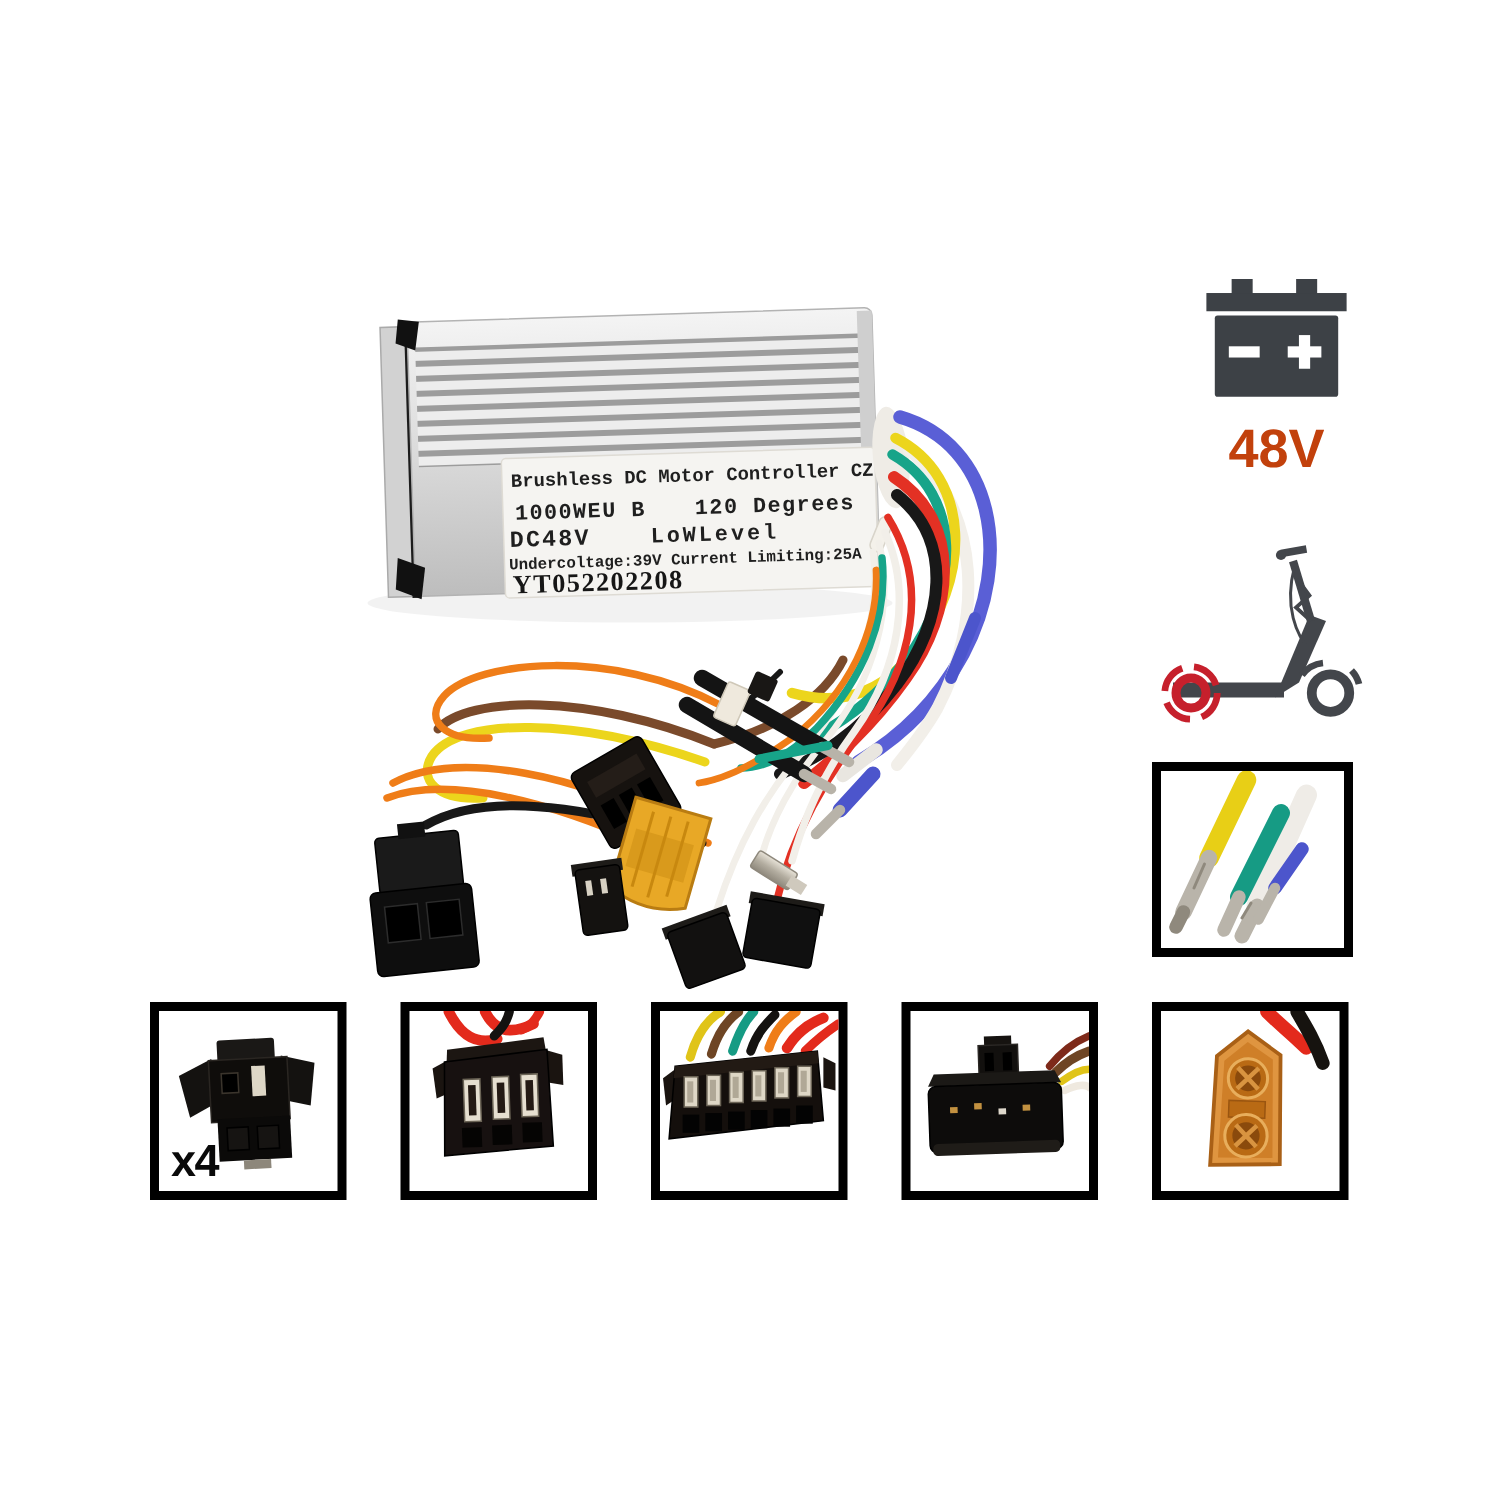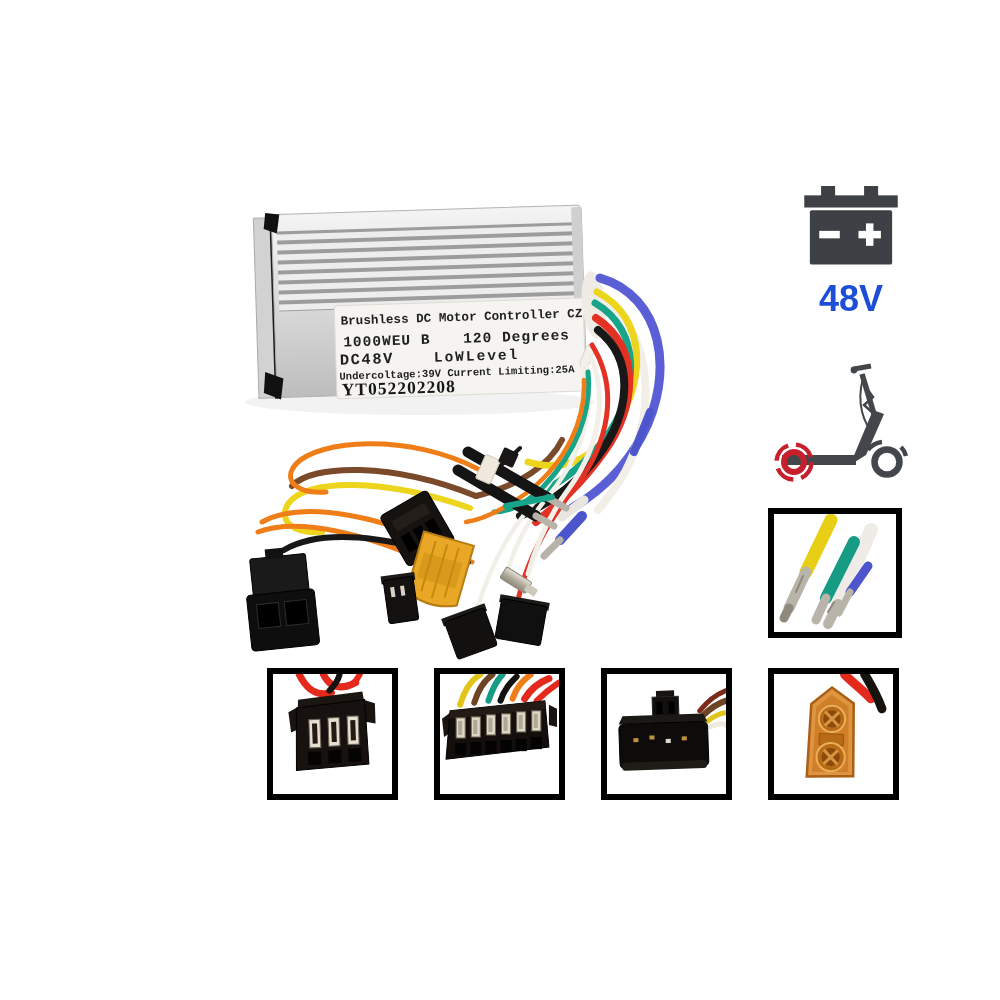--- a/index.html
+++ b/index.html
@@ -6,21 +6,21 @@
   .stage{position:relative;width:1000px;height:1000px;background:#ffffff;overflow:hidden;
          font-family:"Liberation Sans",sans-serif;}
   .abs{position:absolute;}
   svg{display:block;}
   
   .lbl-mono{font-family:"Liberation Mono",monospace;font-weight:bold;fill:#1f1f1f;}
   .lbl-serif{font-family:"Liberation Serif",serif;font-weight:bold;fill:#161616;}
   
   .badge-battery{left:788px;top:186px;width:126px;text-align:center;}
   .badge-battery svg{margin:0 auto;}
-  .badge-caption{margin-top:6px;font-size:36px;font-weight:bold;color:#1d4ed8;letter-spacing:0px;}
+  .badge-caption{margin-top:6px;font-size:36px;font-weight:bold;color:#c2410c;letter-spacing:0px;}
   
   .thumb{box-sizing:border-box;border:6px solid #000000;background:#ffffff;}
   .thumb svg{width:100%;height:100%;}
   .thumb-side{left:768px;top:508px;width:134px;height:130px;}
   .thumb-b{top:668px;width:131px;height:132px;}
   .qty-label{position:absolute;left:8px;bottom:4px;font-size:30px;font-weight:bold;
              color:#0a0a0a;letter-spacing:-1px;line-height:1;}
 </style>
 </head>
 <body>
@@ -196,20 +196,37 @@
         <path d="M 30,58 L 13,94" stroke="#b9b4aa" stroke-width="11"></path>
         <path d="M 13,94 L 8,104" stroke="#8f897d" stroke-width="9"></path>
         <path d="M 78,28 L 50,84" stroke="#169b84" stroke-width="12"></path>
         <path d="M 50,84 L 40,106" stroke="#b9b4aa" stroke-width="9"></path>
         <path d="M 27,62 L 20,78" stroke="#8f897d" stroke-width="2"></path>
         <path d="M 58,88 L 52,98" stroke="#8f897d" stroke-width="2"></path>
       </g>
     </svg>
   </div>
 
+  <div class="abs thumb thumb-b" style="left:100px">
+    <svg viewBox="0 0 118 118">
+      <g transform="rotate(-3 60 58)">
+        <polygon points="14,40 36,30 36,60 20,68" fill="#141210"></polygon>
+        <polygon points="104,36 82,30 84,60 100,64" fill="#141210"></polygon>
+        <rect x="40" y="18" width="38" height="15" rx="2" fill="#1a1816"></rect>
+        <rect x="34" y="31" width="52" height="41" fill="#0f0d0b" stroke="#2a2622"></rect>
+        <rect x="42" y="40" width="11" height="13" fill="#000" stroke="#3a342c"></rect>
+        <rect x="62" y="36" width="9" height="20" fill="#ddd6c6"></rect>
+        <rect x="38" y="70" width="48" height="28" fill="#0b0a09"></rect>
+        <rect x="44" y="76" width="14" height="15" fill="#161412" stroke="#000"></rect>
+        <rect x="64" y="76" width="14" height="15" fill="#161412" stroke="#000"></rect>
+        <rect x="54" y="98" width="18" height="6" fill="#8d877b"></rect>
+      </g>
+    </svg>
+    <span class="qty-label">x4</span>
+  </div>
 
   <div class="abs thumb thumb-b" style="left:267px">
     <svg viewBox="0 0 118 118">
       <g fill="none" stroke-linecap="round">
         <path d="M 26,0 C 34,16 44,22 58,18" stroke="#e32a1c" stroke-width="7"></path>
         <path d="M 50,0 C 56,12 66,16 82,8" stroke="#e32a1c" stroke-width="7"></path>
         <path d="M 66,0 C 64,8 60,12 56,16" stroke="#141210" stroke-width="6"></path>
         <path d="M 86,0 C 82,8 78,10 74,12" stroke="#e32a1c" stroke-width="6"></path>
       </g>
       <g transform="rotate(-2 58 58)">

